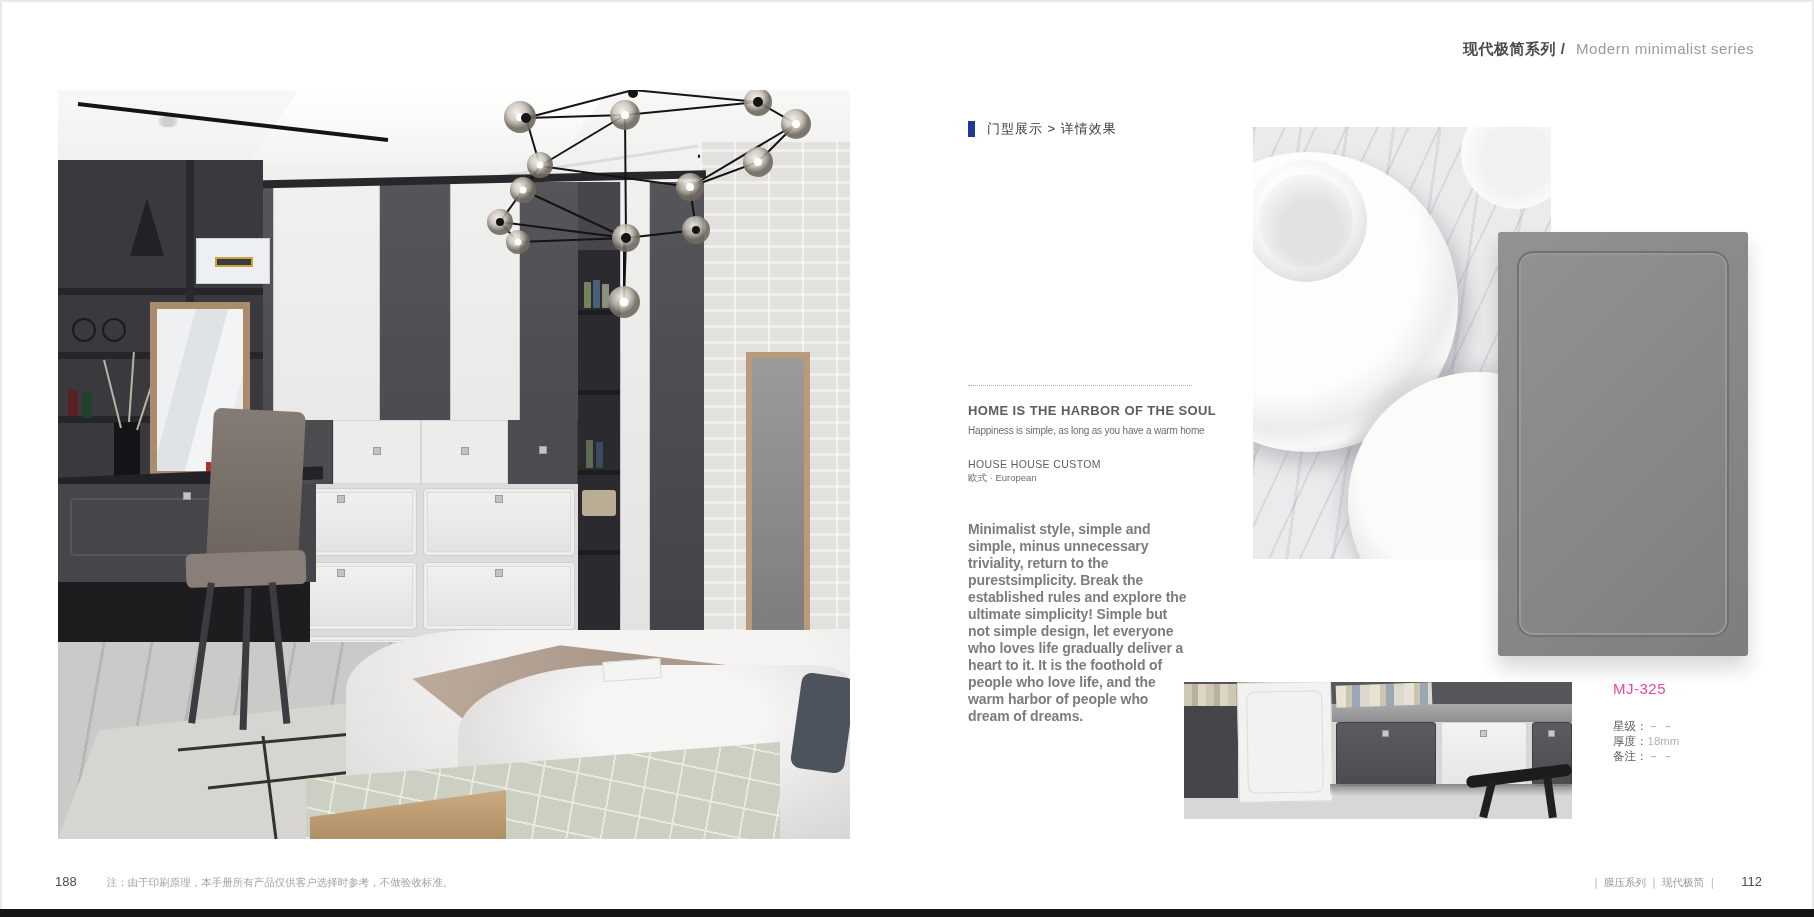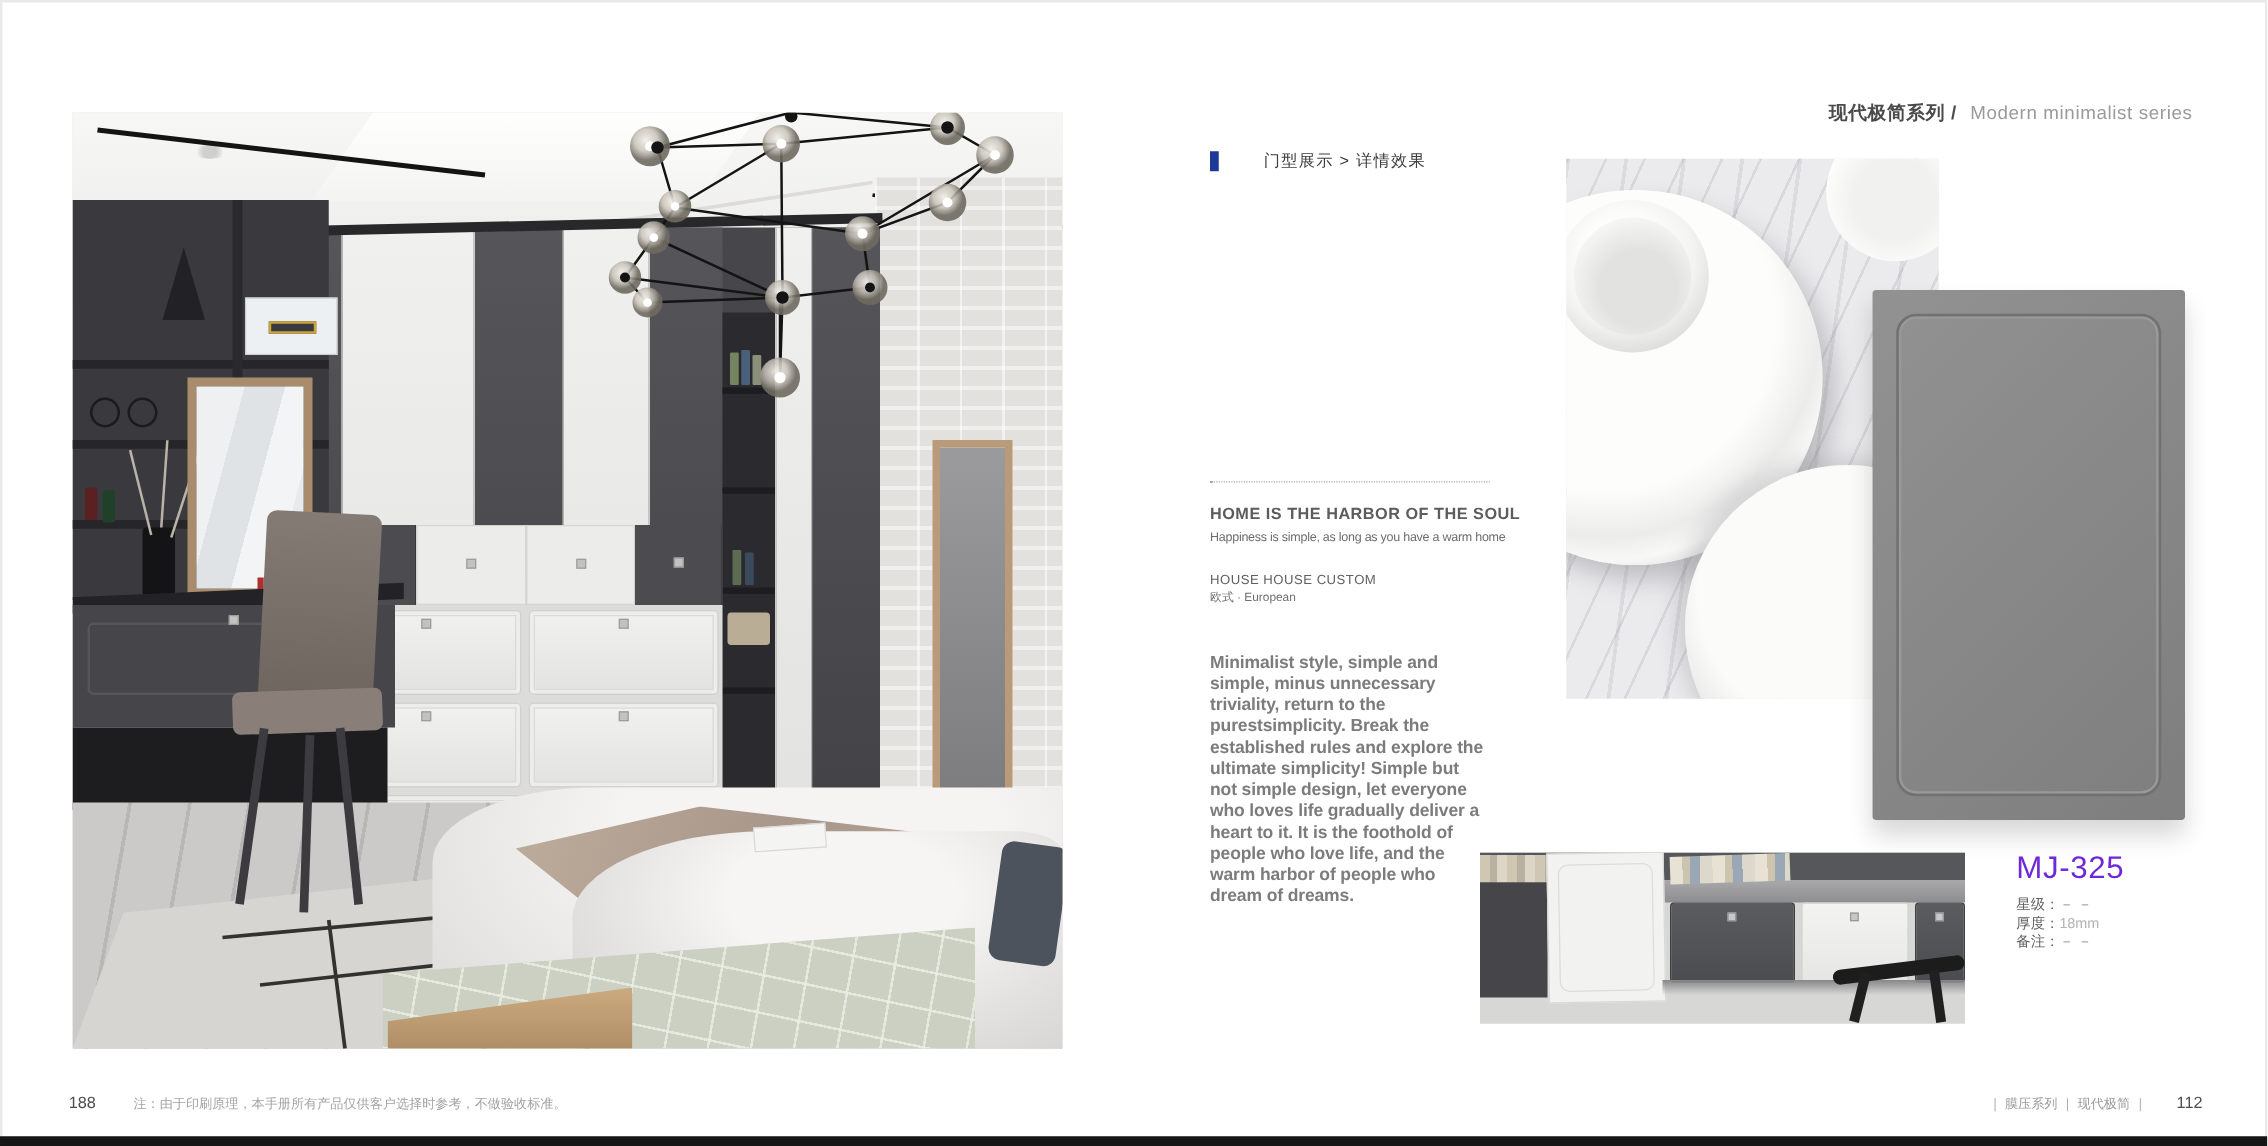--- a/index.html
+++ b/index.html
@@ -2,40 +2,40 @@
 <html><head>
 <meta charset="utf-8">
 <style>
   * { margin:0; padding:0; box-sizing:border-box; }
   html,body { width:1814px; height:917px; background:#ffffff; font-family:"Liberation Sans", sans-serif; }
   .page { position:relative; width:1814px; height:917px; background:#ffffff; overflow:hidden;
           box-shadow: inset 0 0 0 2px #e9e9e9; }
   .abs { position:absolute; }
 
   
-  .header { position:absolute; top:40px; right:60px; font-size:15px; letter-spacing:.5px;margin-top:41px; }
+  .header { position:absolute; top:40px; right:60px; font-size:15px; letter-spacing:.5px; }
   .header .zh { font-weight:bold; color:#4a4a4a; }
   .header .en { color:#9a9a9a; margin-left:6px; }
 
   
-  .section-label { position:absolute; left:968px; top:120px; display:flex; align-items:center;gap:24px; }
+  .section-label { position:absolute; left:968px; top:120px; display:flex; align-items:center; }
   .section-label .bar { width:7px; height:16px; background:#1c3a96; margin-right:12px; }
   .section-label .txt { font-size:13px; color:#3c3c3c; letter-spacing:1px; }
 
   
   .divider { position:absolute; left:968px; top:385px; width:224px; border-top:1px dotted #adadad; }
   .intro-heading { position:absolute; left:968px; top:403px; font-size:13px; font-weight:bold; color:#5c5c5c; letter-spacing:.4px; white-space:nowrap; }
   .intro-sub { position:absolute; left:968px; top:425px; font-size:10px; color:#6d6d6d; letter-spacing:-.2px; white-space:nowrap; }
   .custom-title { position:absolute; left:968px; top:458px; font-size:10.5px; color:#5f5f5f; letter-spacing:.4px; }
   .custom-sub { position:absolute; left:968px; top:472px; font-size:9.5px; color:#6e6e6e; }
   .intro-body { position:absolute; left:968px; top:521px; width:224px; font-size:14px; letter-spacing:-.1px; line-height:17px; color:#7c7c7c;font-weight:bold; }
 
   
   .product { position:absolute; left:1613px; top:680px; }
-  .product .model { font-size:25px; color:#6d28d9; letter-spacing:.5px; margin-bottom:8px; }
+  .product .model { font-size:15px; color:#ec4899; letter-spacing:.5px; margin-bottom:22px; }
   .product .row { font-size:11.5px; line-height:15px; }
   .product .lbl { color:#5f5f5f; }
   .product .val { color:#8f8f8f; }
   .product .val-light { color:#b3b3b3; }
 
   
   .footer-left { position:absolute; left:55px; top:874px; display:flex; align-items:baseline; }
   .footer-left .pg { font-size:13px; color:#4d4d4d; margin-right:30px; }
   .footer-left .note { font-size:10.5px; color:#a3a3a3; }
   .footer-right { position:absolute; right:52px; top:874px; display:flex; align-items:baseline;text-align:right; }

